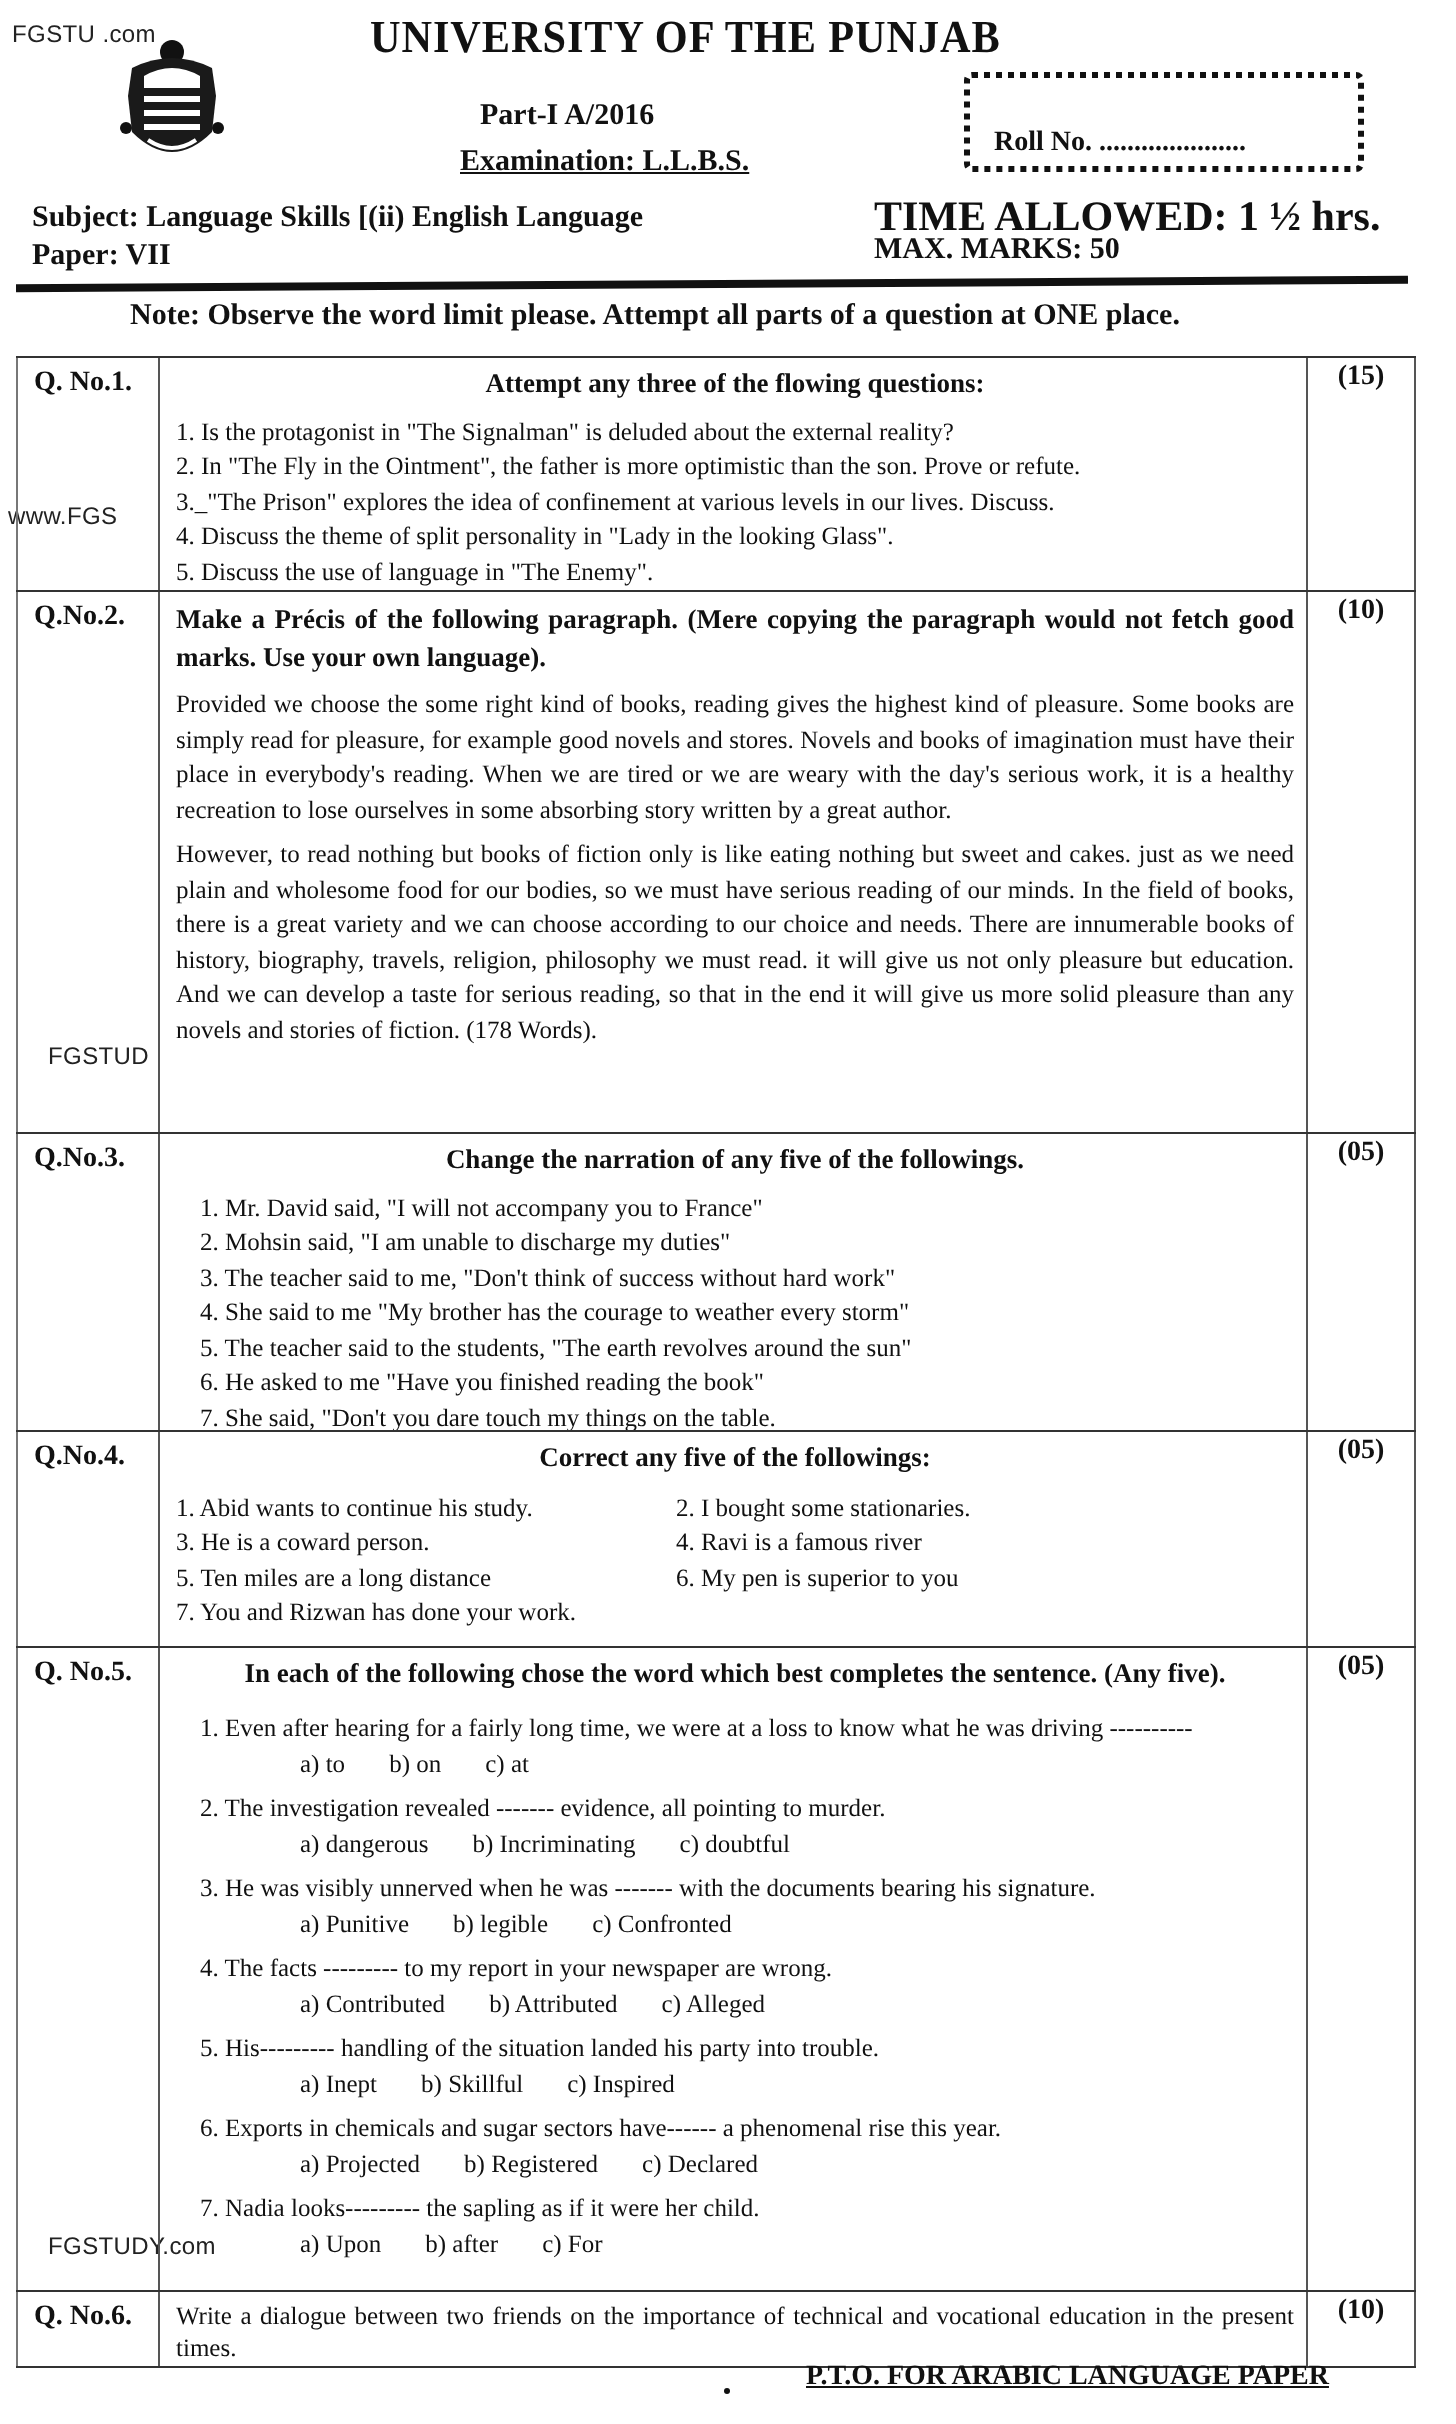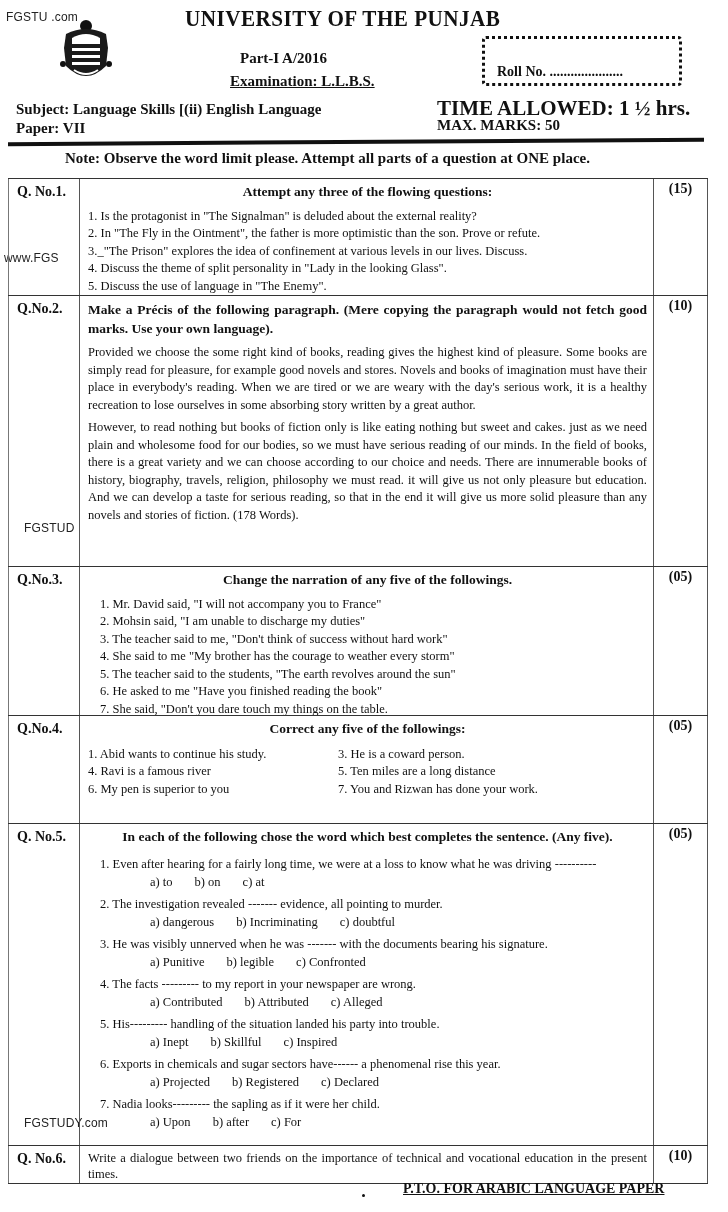--- a/index.html
+++ b/index.html
@@ -117,20 +117,21 @@
     </div>
     <div class="qmarks">(05)</div>
   </div>
 
   <div class="qrow" style="top:537px;height:108px;">
     <div class="qlabel">Q.No.4.</div>
     <div class="qbody">
       <div class="qhead" style="margin-bottom:8px;">Correct any five of the followings:</div>
       <div class="grid2">
         <div class="item">1. Abid wants to continue his study.</div>
+        <div class="item">2. I bought some stationaries.</div>
         <div class="item">3. He is a coward person.</div>
         <div class="item">4. Ravi is a famous river</div>
         <div class="item">5. Ten miles are a long distance</div>
         <div class="item">6. My pen is superior to you</div>
         <div class="item">7. You and Rizwan has done your work.</div>
       </div>
     </div>
     <div class="qmarks">(05)</div>
   </div>
 

